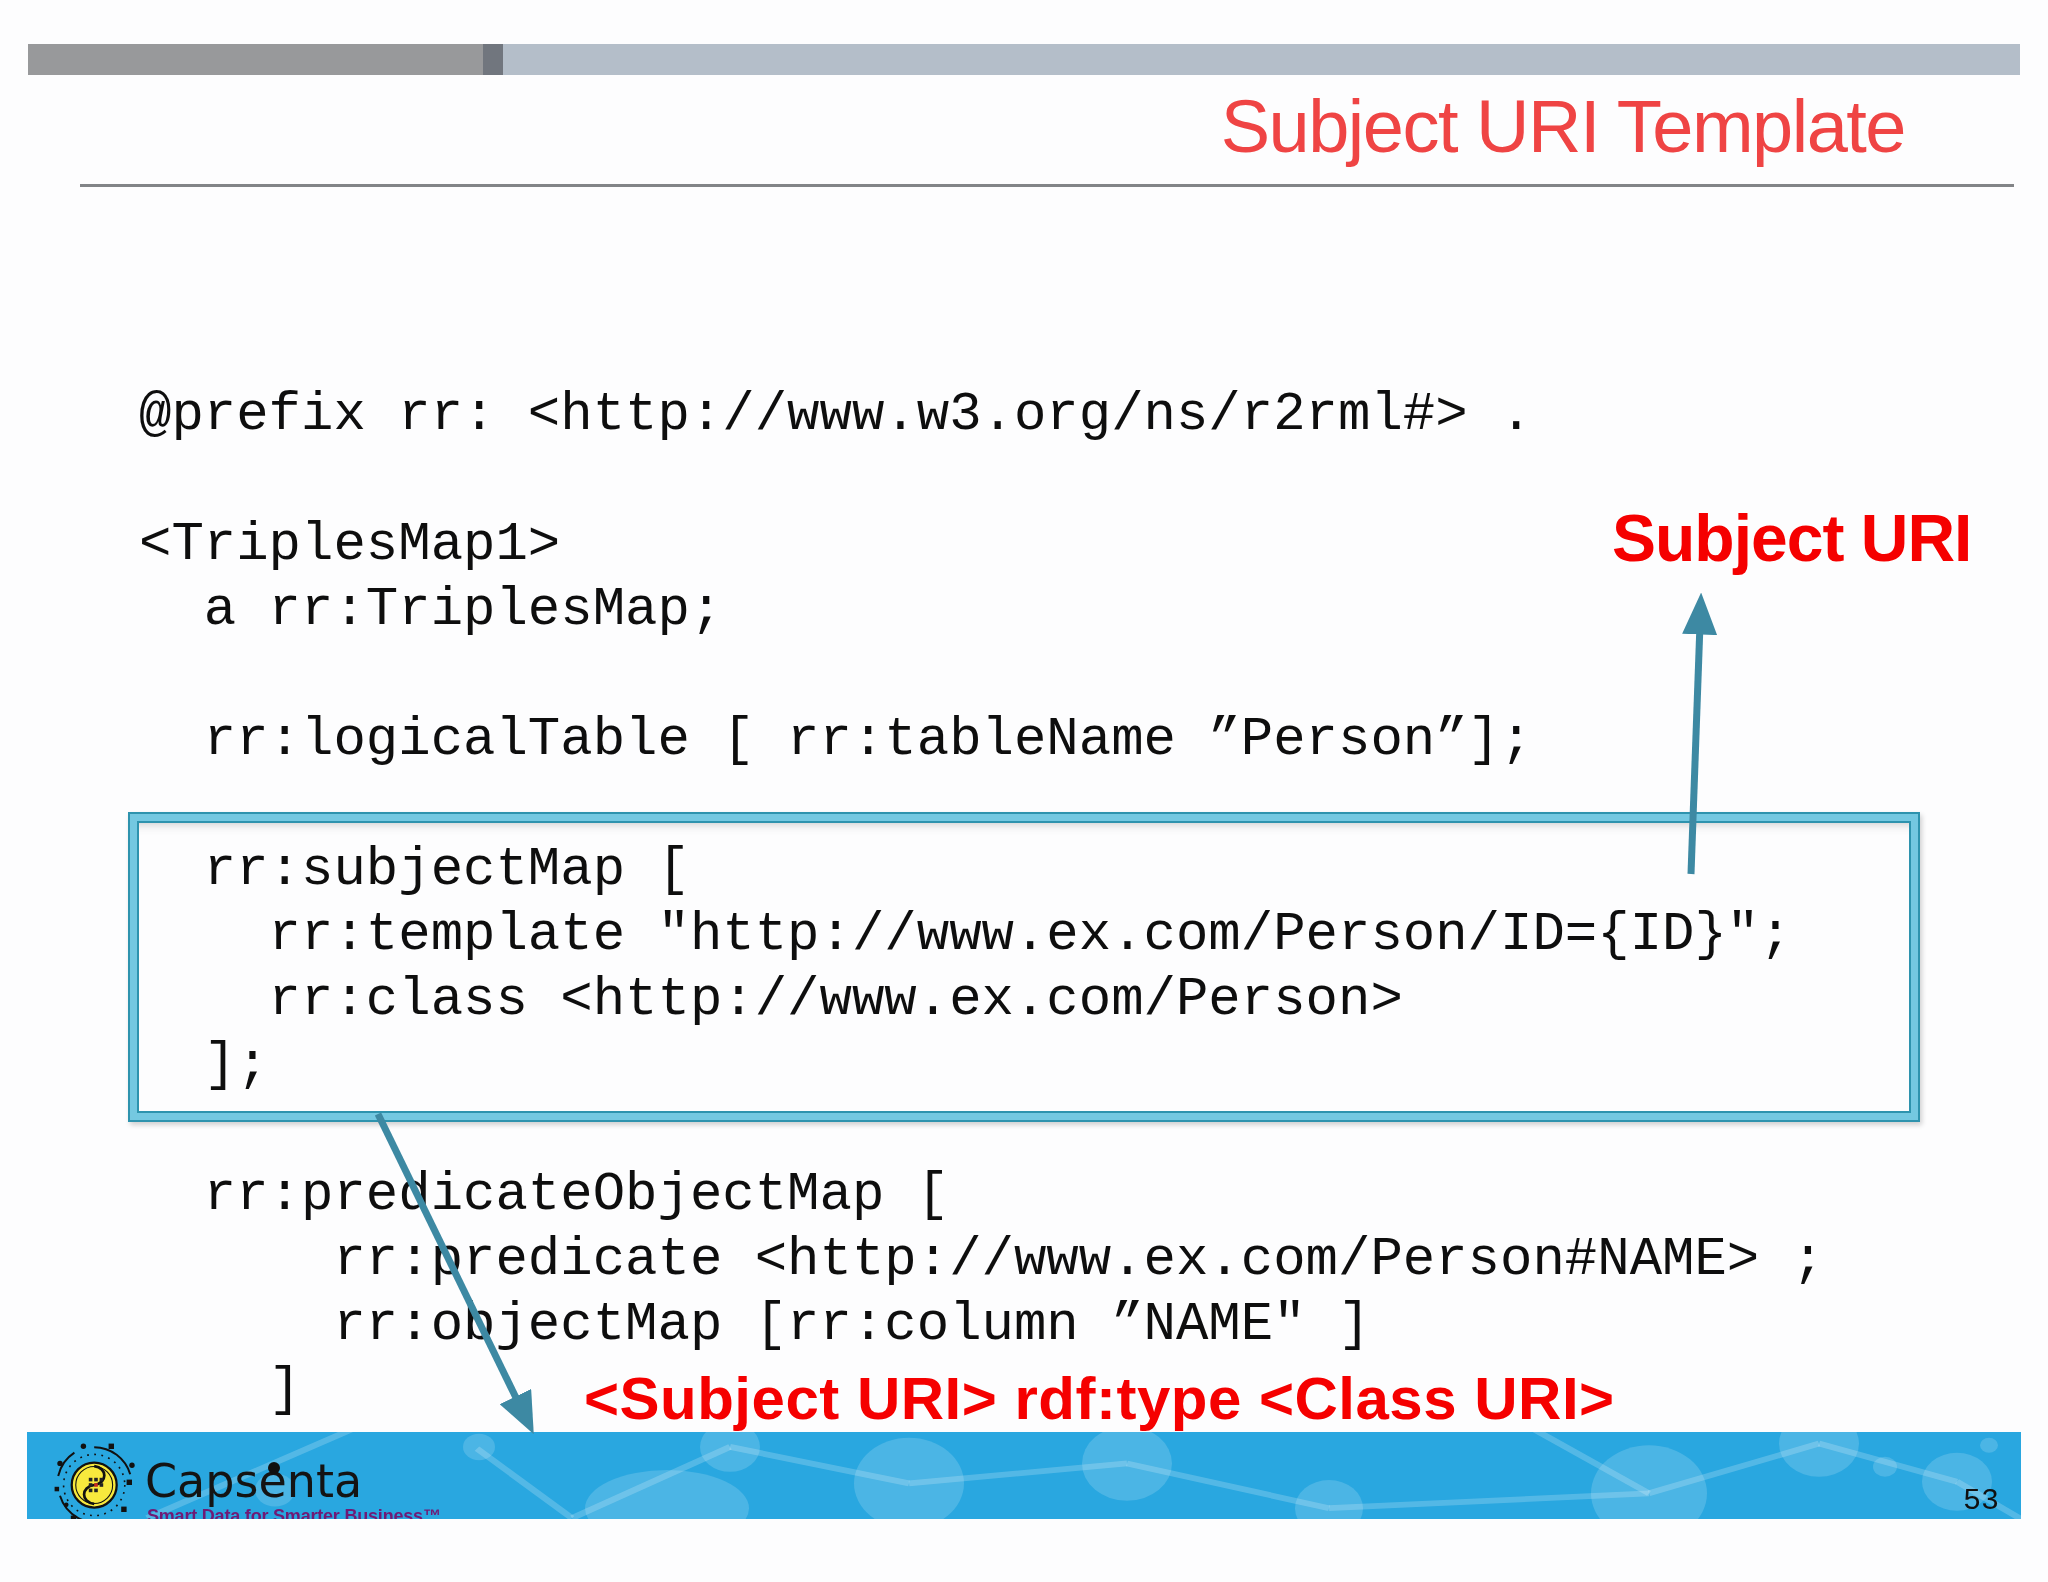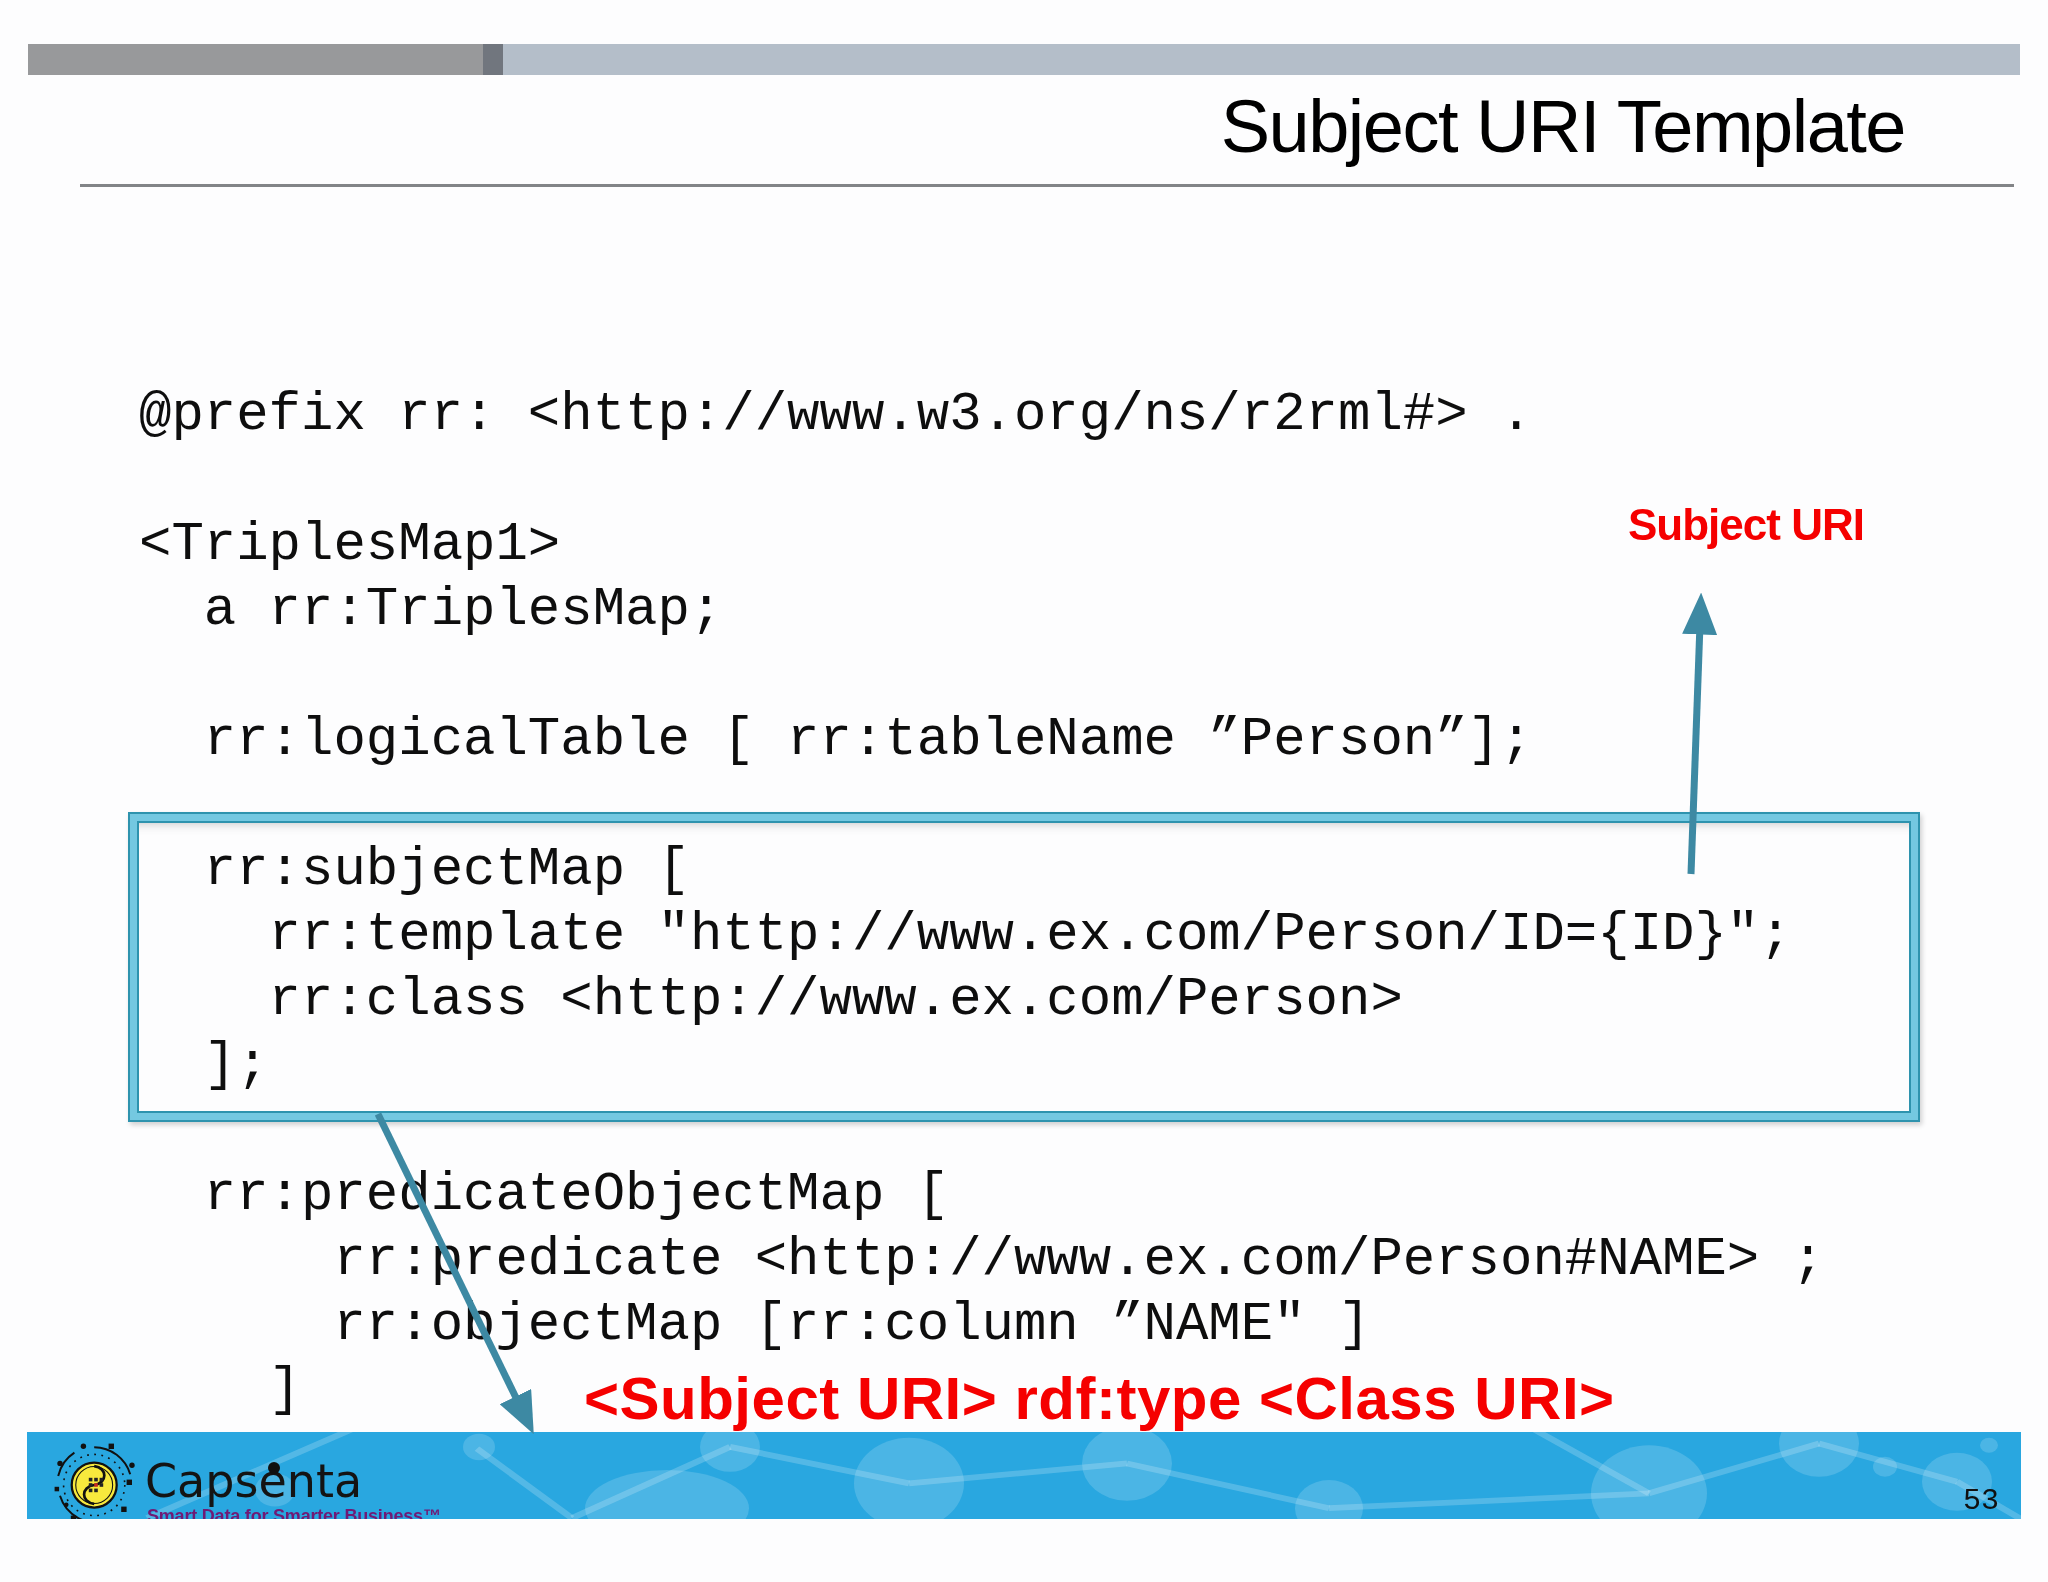--- a/index.html
+++ b/index.html
@@ -10,21 +10,21 @@
   }
   
   .topbar{position:absolute;top:44px;left:28px;height:31px;}
   .topbar-left{left:28px;width:455px;background:#98999b;}
   .topbar-sep{left:483px;width:20px;background:#71767e;}
   .topbar-right{left:503px;width:1517px;background:#b4bec9;}
 
   
   .title{
     position:absolute;top:84px;right:143px;
-    font-size:74px;letter-spacing:-1.5px;color:#000000;font-weight:normal;
+    font-size:74px;letter-spacing:-1.5px;color:#ef4444;font-weight:normal;
     white-space:nowrap;
   }
   .divider{position:absolute;top:184px;left:80px;width:1934px;height:3px;background:#828487;}
 
   
   .code{
     position:absolute;left:127px;top:370px;margin:12px;
     font-family:"Liberation Mono","DejaVu Sans Mono",monospace;
     font-size:54px;line-height:65px;color:#0e0e0e;
     white-space:pre;
@@ -40,21 +40,21 @@
       inset 0 16px 12px -8px rgba(90,90,90,.45),
       2px 3px 5px rgba(0,0,0,.18);
     pointer-events:none;z-index:4;
   }
 
   
   .red-label{
     position:absolute;color:var(--accent-red,#f50000);font-weight:bold;
     white-space:nowrap;z-index:7;
   }
-  .subject-uri-label{left:1612px;top:500px;font-size:44px;letter-spacing:-1px;margin-left:16px;}
+  .subject-uri-label{left:1612px;top:500px;font-size:66px;letter-spacing:-1px;}
   .triple-pattern-label{left:584px;top:1364px;font-size:60px;letter-spacing:0.5px;}
 
   
   .arrows{position:absolute;left:0;top:0;width:2048px;height:1582px;z-index:6;pointer-events:none;}
   .arrow-line{stroke:var(--arrow,#3d89a3);stroke-width:7;fill:none;}
   .arrow-head{fill:var(--arrow,#3d89a3);}
 
   
   .footer-bar{
     position:absolute;left:27px;top:1432px;width:1994px;height:87px;

